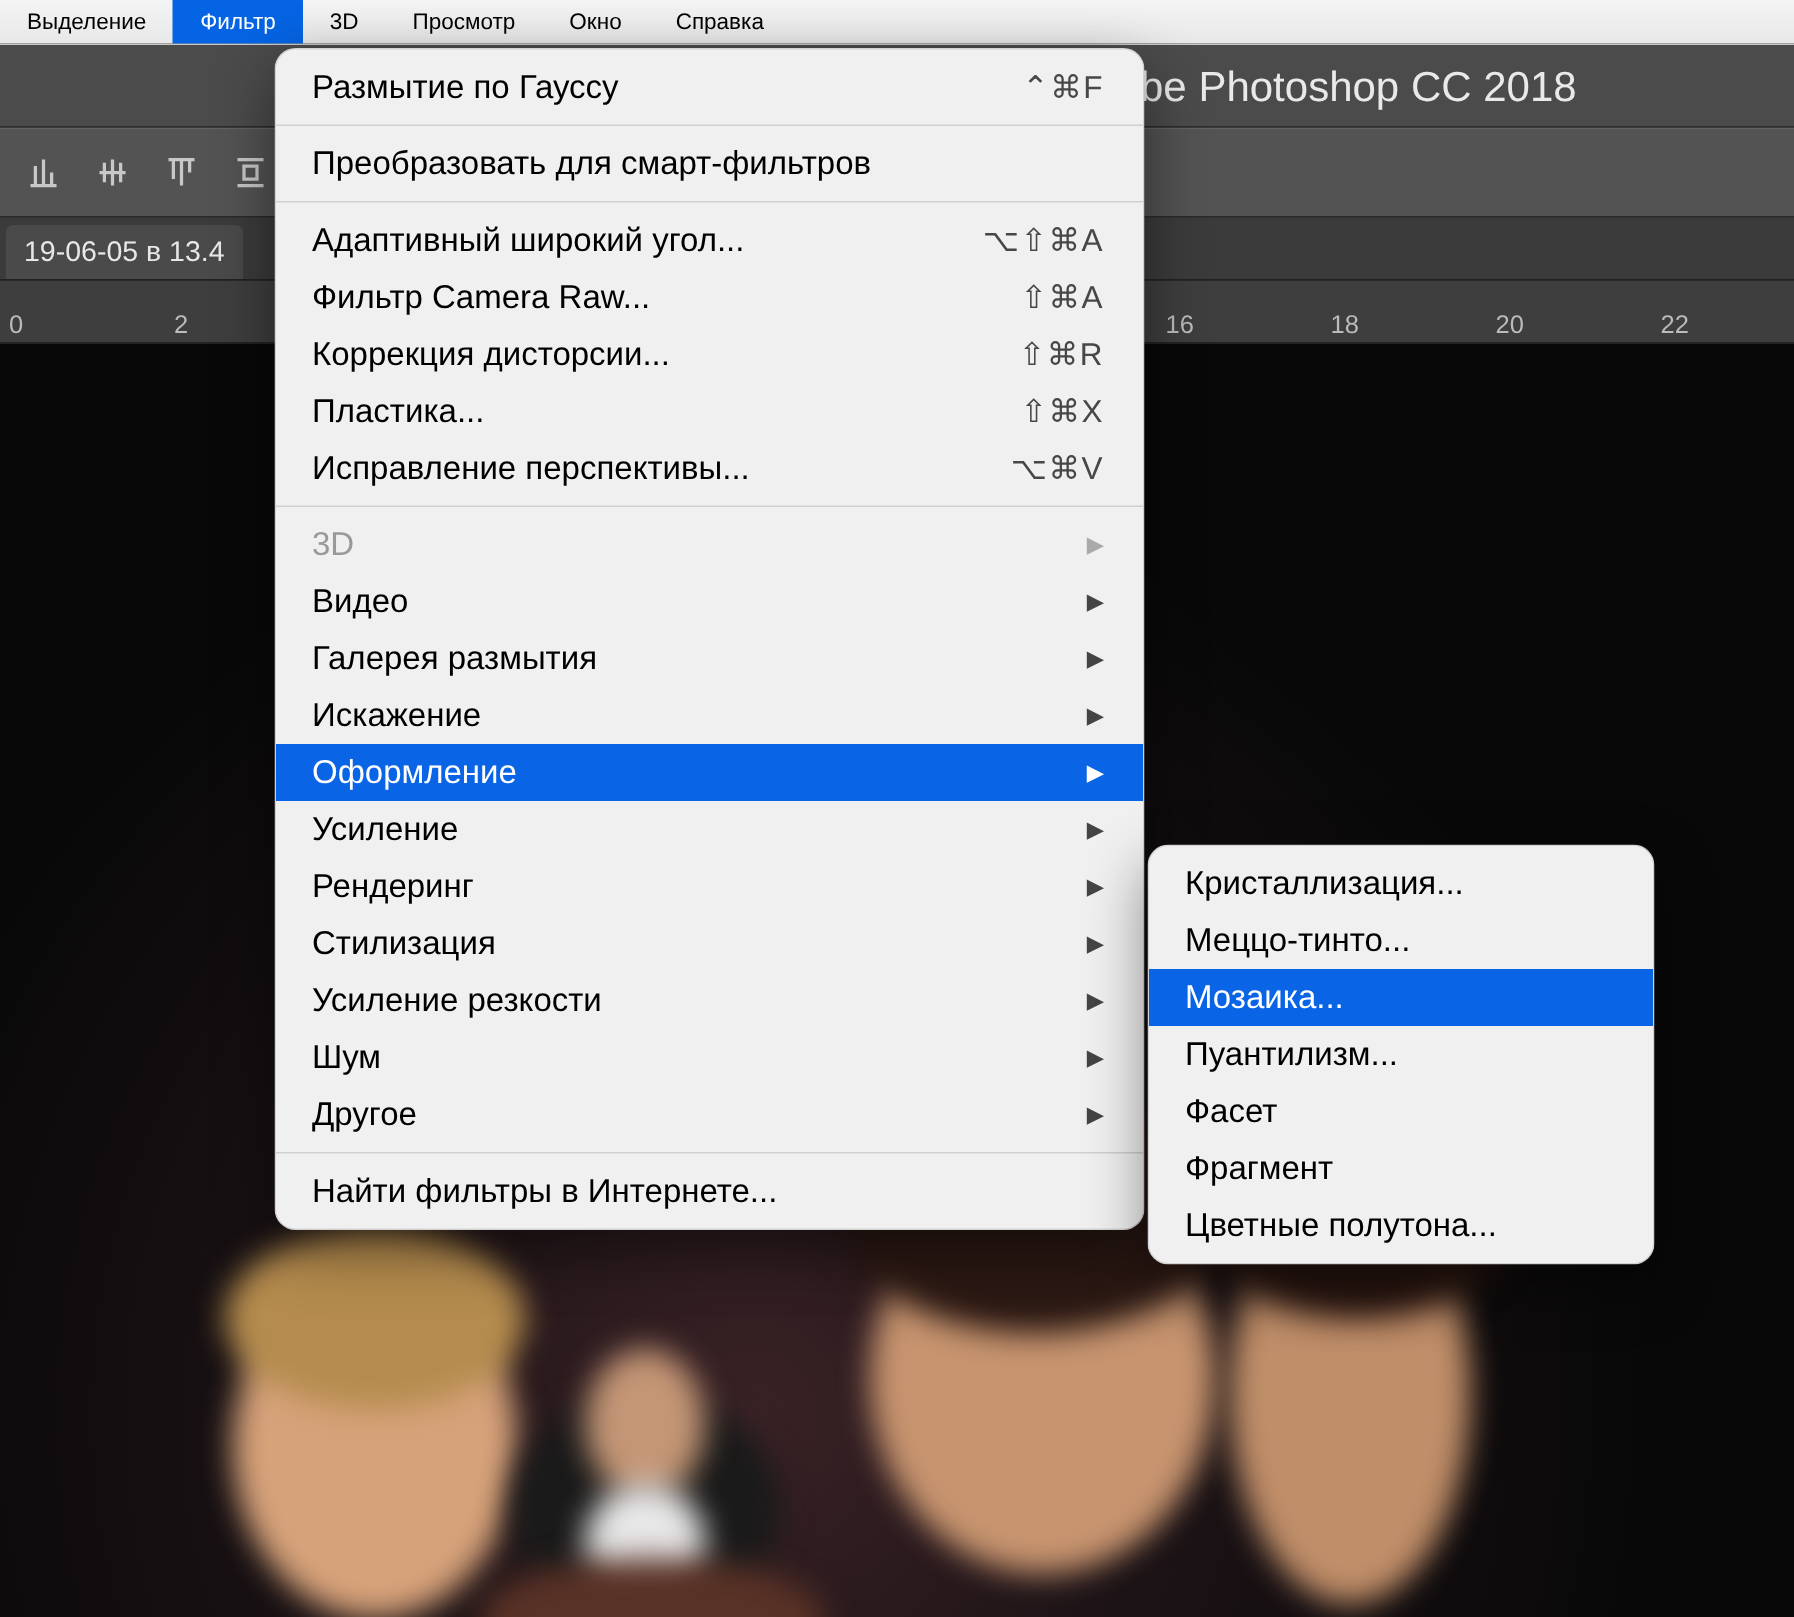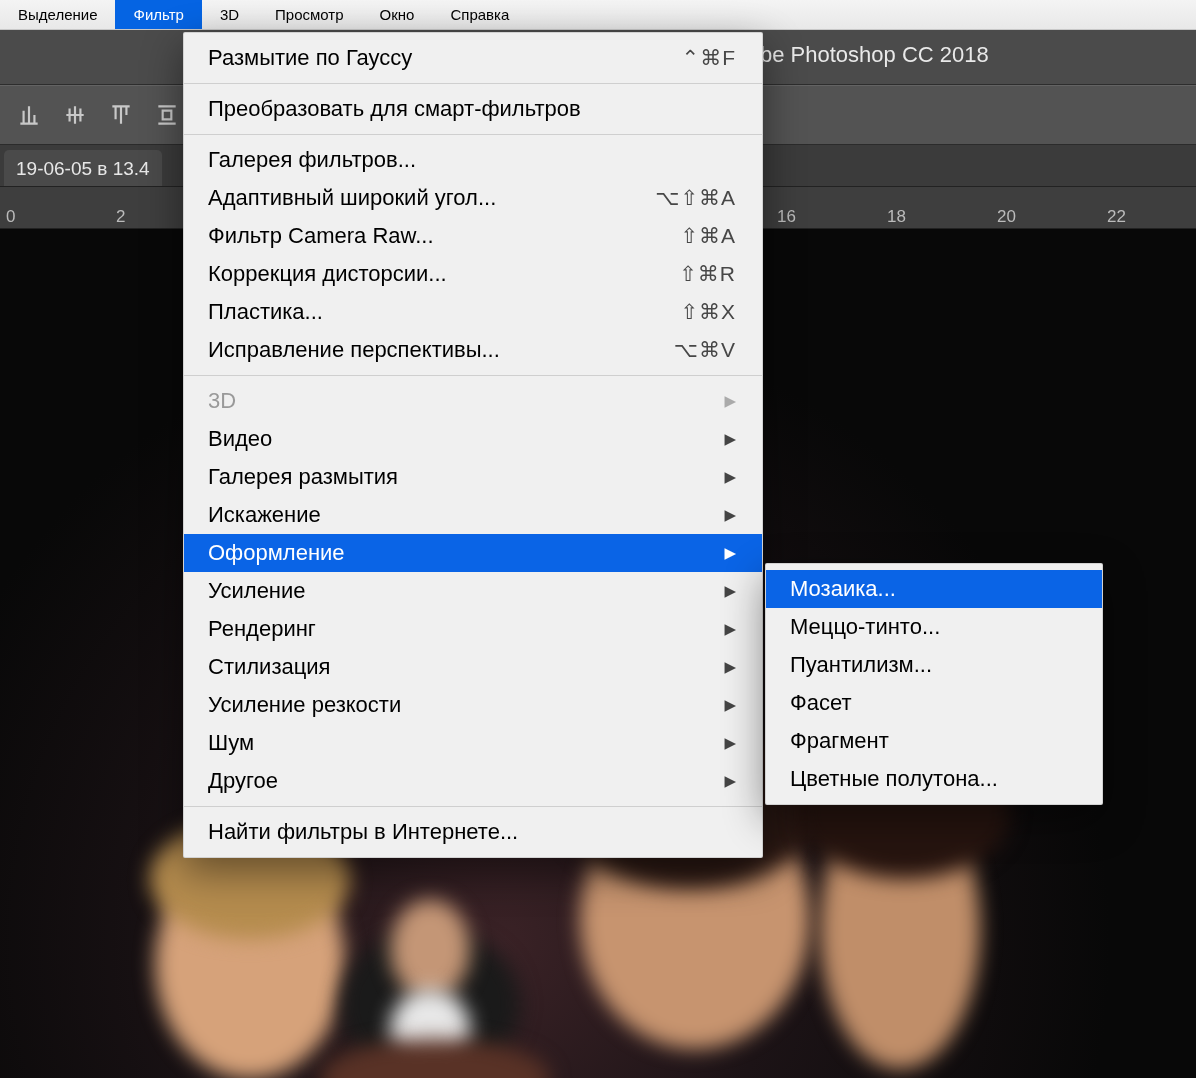--- a/index.html
+++ b/index.html
@@ -20,21 +20,21 @@
   .menubar-item.active { background: #0564e3; color: #fff; }
 
   
   .titlebar {
     position: absolute; top: 30px; left: 0; width: 1196px; height: 55px;
     background: #4b4b4b; border-bottom: 1px solid #2d2d2d;
     display: flex; align-items: center; justify-content: flex-start;
   }
   .titlebar .title {
     position: absolute; right: 12px; top: 12px; left: 760px;
-    color: #e9e9e9; font-size: 22px; white-space: nowrap;
+    color: #e9e9e9; font-size: 28px; white-space: nowrap;
   }
 
   
   .toolbar {
     position: absolute; top: 85px; left: 0; width: 1196px; height: 60px;
     background: #535353; border-top: 1px solid #636363; border-bottom: 1px solid #2b2b2b;
     display: flex; align-items: center; gap: 20px; padding-left: 16px;
   }
   .tool-icon { width: 26px; height: 26px; opacity: .85; }
   .tool-icon svg { width: 100%; height: 100%; display: block; }
@@ -66,21 +66,21 @@
     background: radial-gradient(ellipse at 42% 84%, #3a2226 0%, #1c1316 28%, #080808 62%);
   }
   .blob {
     position: absolute; border-radius: 50%;
     filter: blur(10px);
   }
 
   
   .menu {
     position: absolute; background: #f0f0f0;
-    border-radius: 2px; box-shadow: 0 14px 40px rgba(0,0,0,0.45);
+    border-radius: 14px; box-shadow: 0 14px 40px rgba(0,0,0,0.45);
     padding: 6px 0; border: 1px solid rgba(0,0,0,0.12);
   }
   .menu-item {
     display: flex; align-items: center; justify-content: space-between;
     padding: 6px 26px 6px 24px; font-size: 22px; color: #000; cursor: default;
     white-space: nowrap;
   }
   .menu-item.disabled { color: #999; }
   .menu-item.highlight { background: #0a64e6; color: #fff; gap: 16px; }
   .menu-item .shortcut { font-size: 21px; color: #474747; margin-left: 40px; letter-spacing: 1px; }
@@ -166,23 +166,20 @@
       <span>Размытие по Гауссу</span>
       <span class="shortcut">⌃⌘F</span>
     </div>
     <div class="menu-sep"></div>
     <div class="menu-item">
       <span>Преобразовать для смарт-фильтров</span>
     </div>
     <div class="menu-sep"></div>
 
     <div class="menu-item">
-      <span>Галерея фильтров...</span>
-    </div>
-    <div class="menu-item">
       <span>Адаптивный широкий угол...</span>
       <span class="shortcut">⌥⇧⌘A</span>
     </div>
     <div class="menu-item">
       <span>Фильтр Camera Raw...</span>
       <span class="shortcut">⇧⌘A</span>
     </div>
     <div class="menu-item">
       <span>Коррекция дисторсии...</span>
       <span class="shortcut">⇧⌘R</span>
@@ -241,27 +238,30 @@
       <span>Другое</span>
       <span class="sub-arrow">▶</span>
     </div>
     <div class="menu-sep"></div>
     <div class="menu-item">
       <span>Найти фильтры в Интернете...</span>
     </div>
   </div>
 
   <div class="menu sub-menu">
+    <div class="menu-item">
+      <span>Кристаллизация...</span>
+    </div>
+    <div class="menu-item">
+      <span>Меццо-тинто...</span>
+    </div>
     <div class="menu-item highlight">
       <span>Мозаика...</span>
     </div>
     <div class="menu-item">
-      <span>Меццо-тинто...</span>
-    </div>
-    <div class="menu-item">
       <span>Пуантилизм...</span>
     </div>
     <div class="menu-item">
       <span>Фасет</span>
     </div>
     <div class="menu-item">
       <span>Фрагмент</span>
     </div>
     <div class="menu-item">
       <span>Цветные полутона...</span>

